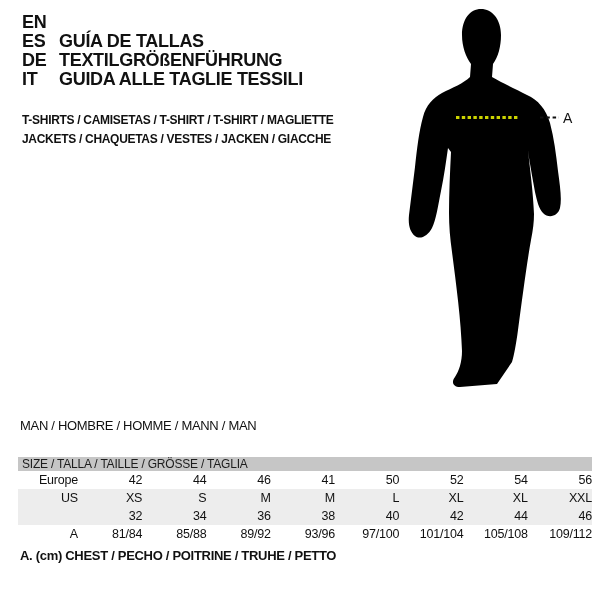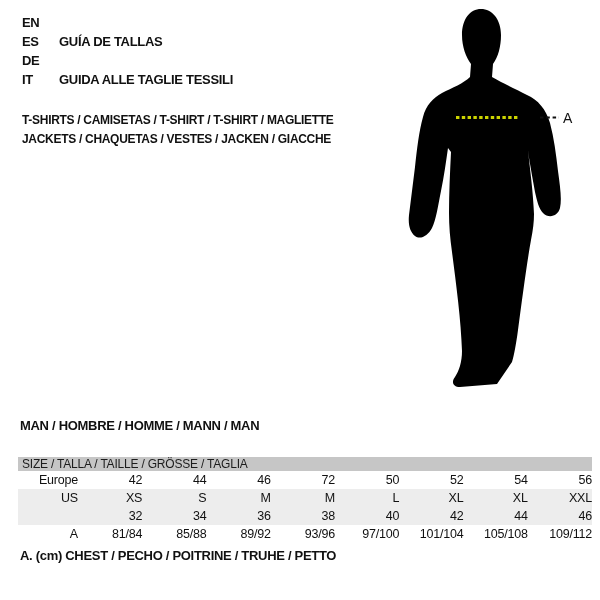--- a/index.html
+++ b/index.html
@@ -5,29 +5,29 @@
   html,body{margin:0;padding:0;}
   body{
     width:600px;height:600px;position:relative;overflow:hidden;
     background:#ffffff;
     font-family:"Liberation Sans",sans-serif;
     color:#111111;
     -webkit-font-smoothing:antialiased;
   }
   
   .lang-block{position:absolute;left:22px;top:13px;}
-  .lang-row{display:flex;font-weight:bold;font-size:13px;line-height:19px;letter-spacing:-0.3px;}
+  .lang-row{display:flex;font-weight:bold;font-size:18px;line-height:19px;letter-spacing:-0.3px;}
   .lang-code{width:37px;flex:none;}
   
   .garment-block{position:absolute;left:22px;top:111px;}
   .garment-line{font-weight:bold;font-size:12px;line-height:19px;letter-spacing:-0.3px;white-space:nowrap;}
   
   .figure-svg{position:absolute;left:0;top:0;width:600px;height:600px;}
   
-  .section-title{position:absolute;left:20px;top:418px;font-weight:bold;font-size:13px;letter-spacing:-0.3px;white-space:nowrap;}
+  .section-title{position:absolute;left:20px;top:418px;font-weight:normal;font-size:13px;letter-spacing:-0.3px;white-space:nowrap;}
   
   .size-table{position:absolute;left:18px;top:457px;width:574px;font-size:12.5px;letter-spacing:-0.2px;}
   .table-header{
     background:var(--header-bg,#c6c6c6);
     height:14px;line-height:14px;font-size:12px;
     padding-left:4px;color:#1c1c1c;
   }
   .table-row{display:grid;grid-template-columns:60px repeat(8,1fr);height:18px;line-height:18px;align-items:center;}
   .table-row.band{background:var(--band-bg,#ededed);}
   .row-label{padding-left:2px;text-align:right;}
@@ -41,20 +41,21 @@
 <div class="lang-block">
   <div class="lang-row">
     <span class="lang-code">EN</span>
   </div>
   <div class="lang-row">
     <span class="lang-code">ES</span>
     <span class="lang-label">GUÍA DE TALLAS</span>
   </div>
   <div class="lang-row">
     <span class="lang-code">DE</span>
+    <span class="lang-label">TEXTILGRÖßENFÜHRUNG</span>
   </div>
   <div class="lang-row">
     <span class="lang-code">IT</span>
     <span class="lang-label">GUIDA ALLE TAGLIE TESSILI</span>
   </div>
 </div>
 
 <div class="garment-block">
   <div class="garment-line">T-SHIRTS / CAMISETAS / T-SHIRT / T-SHIRT / MAGLIETTE</div>
   <div class="garment-line">JACKETS / CHAQUETAS / VESTES / JACKEN / GIACCHE</div>
@@ -104,21 +105,21 @@
 <div class="section-title">MAN / HOMBRE / HOMME / MANN / MAN</div>
 
 <div class="size-table">
   <div class="table-header">SIZE / TALLA / TAILLE / GRÖSSE / TAGLIA</div>
   <div id="table-rows">
       <div class="table-row">
         <span class="row-label">Europe</span>
         <span class="size-cell">42</span>
         <span class="size-cell">44</span>
         <span class="size-cell">46</span>
-        <span class="size-cell">72</span>
+        <span class="size-cell">41</span>
         <span class="size-cell">50</span>
         <span class="size-cell">52</span>
         <span class="size-cell">54</span>
         <span class="size-cell">56</span>
       </div>
       <div class="table-row band">
         <span class="row-label">US</span>
         <span class="size-cell">XS</span>
         <span class="size-cell">S</span>
         <span class="size-cell">M</span>

